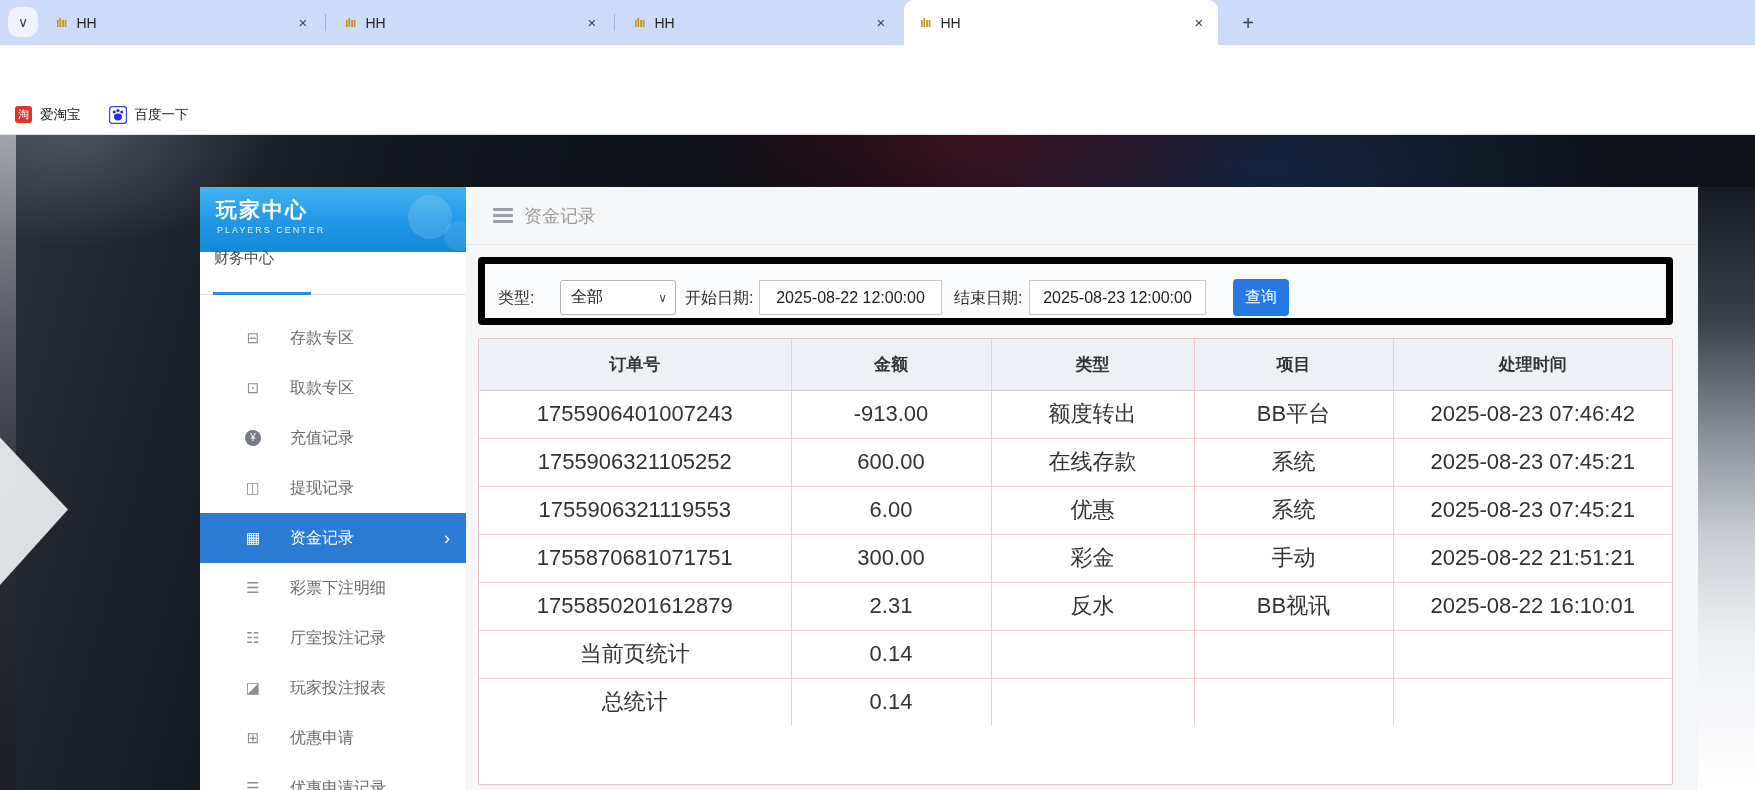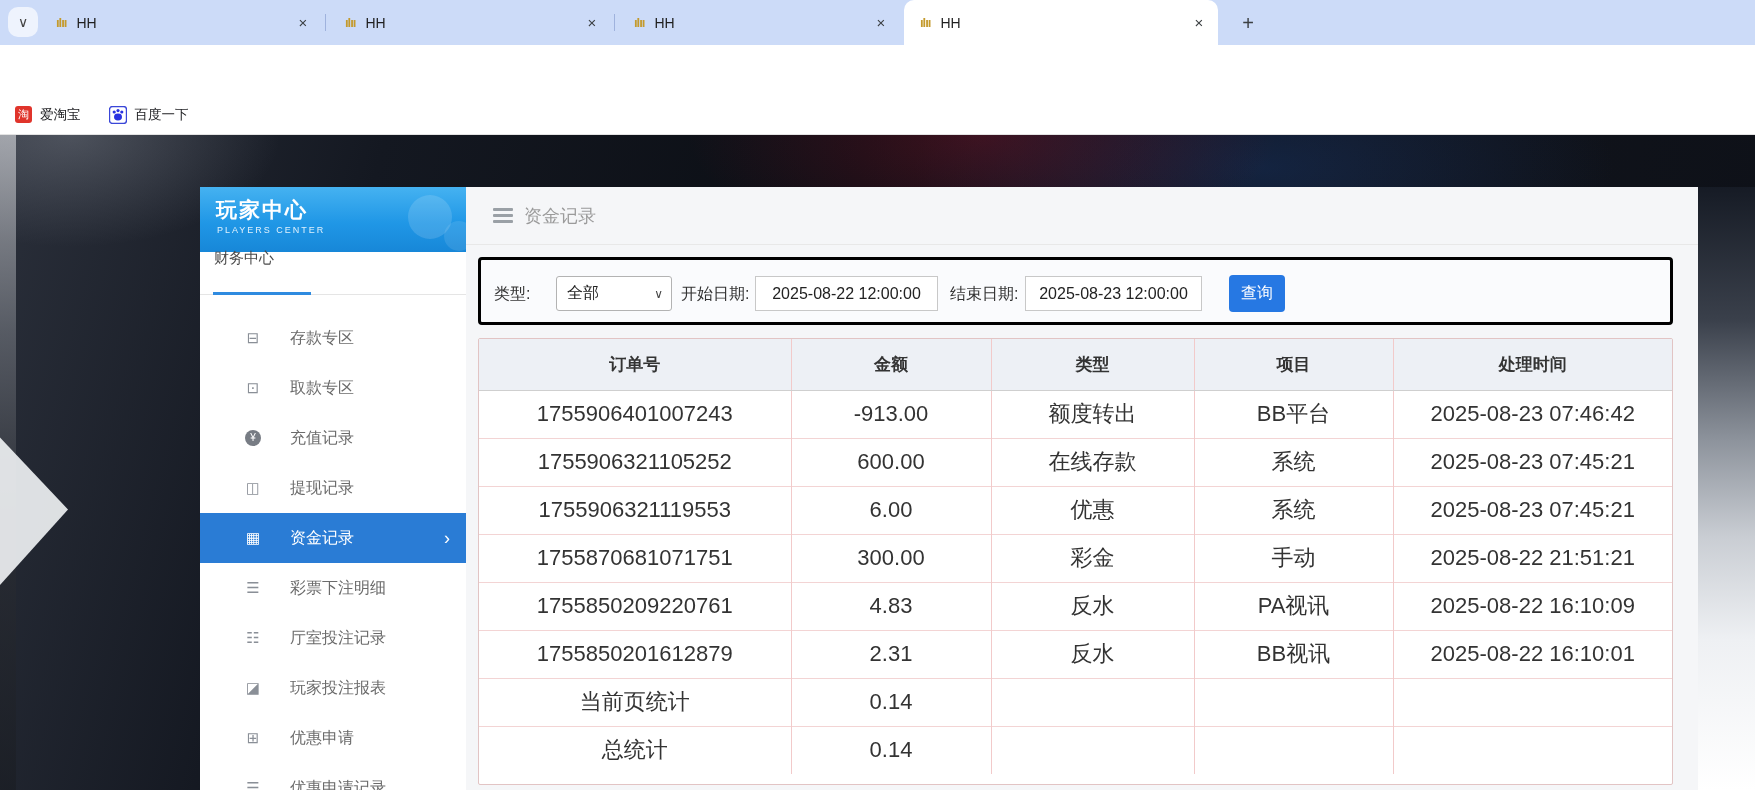--- a/index.html
+++ b/index.html
@@ -74,21 +74,21 @@
     font-size:10px; line-height:16px; }
 
   
   .main { position:absolute; left:466px; top:187px; width:1232px; height:603px; background:#f5f6f8; }
   .titlebar { position:absolute; left:0; top:0; width:1232px; height:58px; border-bottom:1px solid #e8e8e8; }
   .burger { position:absolute; left:27px; top:21px; width:20px; height:16px; cursor:pointer; }
   .burger i { display:block; width:20px; height:3px; background:#9aa0a6; margin-bottom:3px; border-radius:1px; }
   .page-title { position:absolute; left:58px; top:17px; font-size:18px; color:#9b9b9b; }
 
   .filterbox { position:absolute; left:12px; top:70px; width:1195px; height:68px; background:#fafbfd;
-    border:3px solid #000000; border-radius:4px; }
+    border:7px solid #000000; border-radius:4px; }
   .flabel { position:absolute; top:24px; font-size:16px; color:#333; }
   .fselect { position:absolute; left:75px; top:16px; width:116px; height:35px; background:#fff;
     border:1px solid #b3b3b3; border-radius:3px; font-size:16px; color:#222; display:flex; align-items:center;
     padding-left:10px; cursor:pointer; }
   .fselect .schev { position:absolute; right:8px; font-size:12px; color:#444; }
   .finput { position:absolute; top:16px; height:35px; background:#fff; border:1px solid #c8c8c8; border-radius:0;
     font-size:16px; color:#222; text-align:center; font-family:"Liberation Sans","DejaVu Sans",sans-serif; }
   .fbtn { position:absolute; left:748px; top:15px; width:56px; height:37px; background:#2678e3; color:#fff;
     border:none; border-radius:4px; font-size:16px; cursor:pointer; font-family:inherit; }
 
@@ -301,27 +301,20 @@
           <td>2025-08-23 07:45:21</td>
         </tr>
         <tr>
           <td>1755870681071751</td>
           <td>300.00</td>
           <td>彩金</td>
           <td>手动</td>
           <td>2025-08-22 21:51:21</td>
         </tr>
         <tr>
-          <td>1755850209220761</td>
-          <td>4.83</td>
-          <td>反水</td>
-          <td>PA视讯</td>
-          <td>2025-08-22 16:10:09</td>
-        </tr>
-        <tr>
           <td>1755850201612879</td>
           <td>2.31</td>
           <td>反水</td>
           <td>BB视讯</td>
           <td>2025-08-22 16:10:01</td>
         </tr>
         <tr>
           <td>当前页统计</td>
           <td>0.14</td>
           <td></td>

